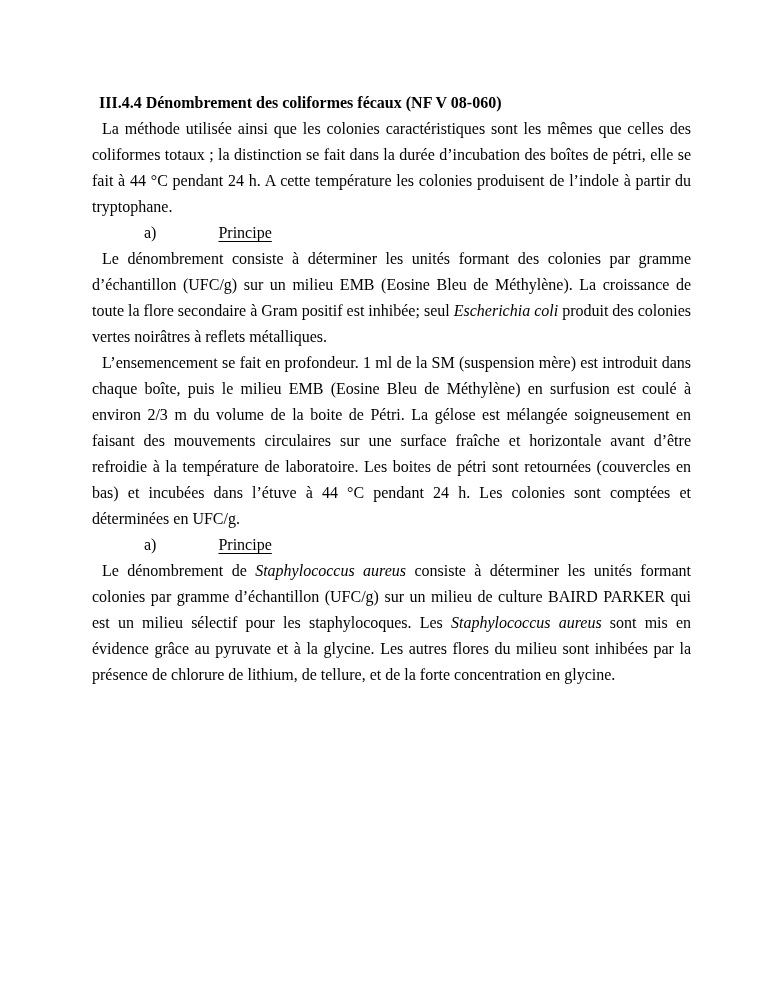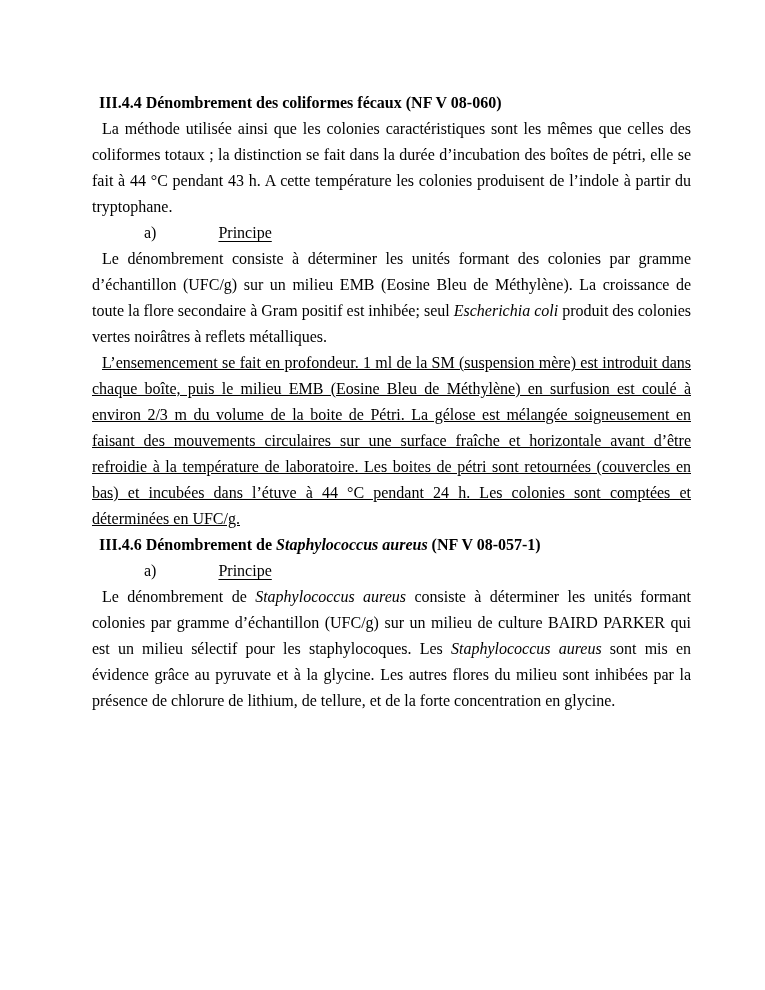--- a/index.html
+++ b/index.html
@@ -52,21 +52,21 @@
       text-decoration: underline;
       text-underline-offset: 3px;
       margin-left: 48px;
     }
     
     .m-para1 { margin-top: 6px; }
     .m-h45   { margin-top: 33px; }
     .m-sub   { margin-top: 2px; }
     .m-para2 { margin-top: 5px; }
     .m-subB  { margin-top: 36px; }
-    .m-para3 { margin-top: 7px; text-decoration: underline; }
+    .m-para3 { margin-top: 7px; }
     .m-h46   { margin-top: 33px; }
     .m-para4 { margin-top: 6px; }
     .page-number {
       position: absolute;
       top: 938px;
       left: 0;
       width: 100%;
       text-align: center;
       font-family: "Liberation Sans", "DejaVu Sans", sans-serif;
       font-size: 19px;
@@ -74,31 +74,30 @@
     }
   </style>
 </head>
 <body>
 
 <div class="page">
   <div class="content">
 
     <p class="heading">III.4.4 Dénombrement des coliformes fécaux (NF V 08-060)</p>
 
-    <p class="para m-para1">La méthode utilisée ainsi que les colonies caractéristiques sont les mêmes que celles des coliformes totaux ; la distinction se fait dans la durée d’incubation des boîtes de pétri, elle se fait à 44 °C pendant 43 h. A cette température les colonies produisent  de l’indole à partir du tryptophane.</p>
+    <p class="para m-para1">La méthode utilisée ainsi que les colonies caractéristiques sont les mêmes que celles des coliformes totaux ; la distinction se fait dans la durée d’incubation des boîtes de pétri, elle se fait à 44 °C pendant 24 h. A cette température les colonies produisent  de l’indole à partir du tryptophane.</p>
 
 
     <p class="sub m-sub"><span class="sub-label">a)</span><span class="sub-title">Principe</span></p>
 
     <p class="para m-para2"><span>Le dénombrement consiste à déterminer les unités formant des colonies par gramme d’échantillon (UFC/g) sur un milieu EMB (Eosine Bleu de Méthylène).  La croissance de toute la flore secondaire à Gram positif est inhibée; seul </span><em>Escherichia coli</em><span> produit des colonies vertes noirâtres à reflets métalliques.</span></p>
 
 
     <p class="para m-para3">L’ensemencement se fait en profondeur. 1 ml de la SM (suspension mère) est introduit dans chaque boîte, puis le milieu EMB (Eosine Bleu de Méthylène) en surfusion est coulé à environ 2/3 m du volume de la boite de Pétri. La gélose est mélangée soigneusement en faisant des mouvements circulaires sur une surface fraîche et horizontale avant d’être refroidie à la température de laboratoire. Les boites de pétri sont retournées (couvercles en bas) et incubées dans l’étuve à 44 °C pendant 24 h. Les colonies sont comptées et déterminées en UFC/g.</p>
 
-    <p class="heading m-h46"><span>III.4.6 Dénombrement de </span><em>Staphylococcus aureus</em><span> (NF V 08-057-1)</span></p>
 
     <p class="sub m-sub"><span class="sub-label">a)</span><span class="sub-title">Principe</span></p>
 
     <p class="para m-para4"><span>Le dénombrement de </span><em>Staphylococcus aureus</em><span> consiste à déterminer les unités formant colonies par gramme d’échantillon (UFC/g) sur un milieu de culture BAIRD PARKER qui est un milieu sélectif pour les staphylocoques. Les </span><em>Staphylococcus aureus</em><span> sont mis en évidence grâce au pyruvate et à la glycine. Les autres flores du milieu sont inhibées par la présence de chlorure de lithium, de tellure, et de la forte concentration en glycine.</span></p>
 
   </div>
 
   <div class="page-number">28</div>
 </div>
 

